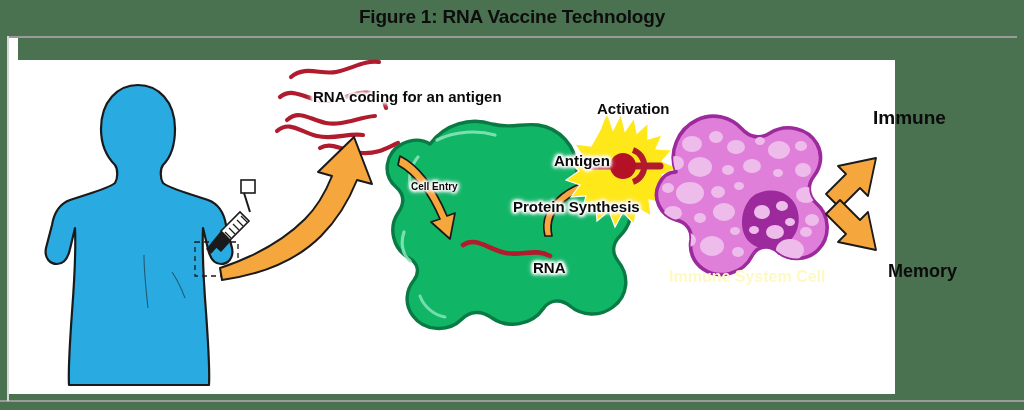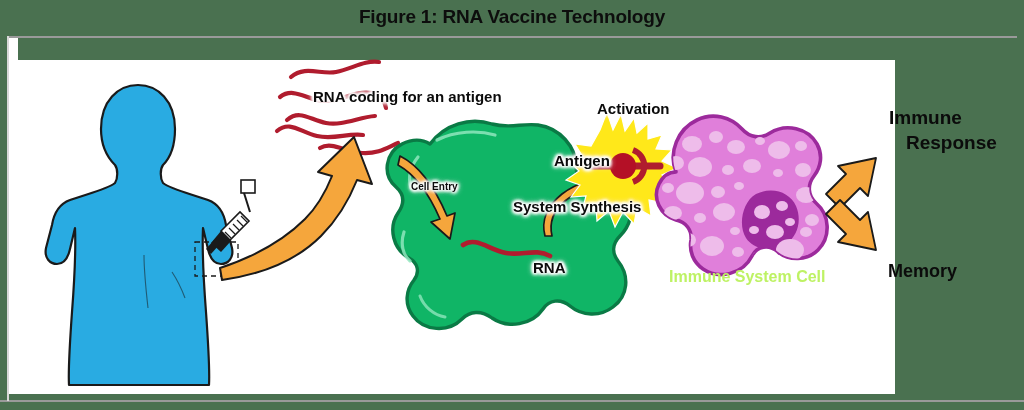--- a/index.html
+++ b/index.html
@@ -90,38 +90,37 @@
   .lbl-glow {
     font-weight: bold;
     color: #0b0b0b;
     text-shadow:
        0 0 4px #fff,  0 0 4px #fff,  0 0 4px #fff, 0 0 4px #fff,
        0 0 7px #fff,  0 0 7px #fff,  1px 1px 3px #fff, -1px -1px 3px #fff,
        1px -1px 3px #fff, -1px 1px 3px #fff;
   }
   .lbl-gray {
     font-weight: bold;
-    color: #bef264;
+    color: #fef9c3;
   }
   .lbl-plain {
     font-weight: bold;
     color: #0b0b0b;
   }
   #label-rna-coding  { left: 313px; top: 58px;  font-size: 15px; margin-top: 30px; }
   #label-cell-entry  { left: 411px; top: 181px; font-size: 10px; }
   #label-protein-syn { left: 513px; top: 198px; font-size: 15px; }
   #label-rna         { left: 497px; top: 259px; font-size: 15px; margin-left: 36px; }
   #label-antigen     { left: 554px; top: 152px; font-size: 15px; }
   #label-activation  { left: 597px; top: 100px; font-size: 15px; }
   #label-apc         { left: 420px; top: 339px; font-size: 16px; }
   #label-isc         { left: 669px; top: 268px; font-size: 16px; }
   #label-immune-resp {
     left: 873px; top: 105px; font-size: 19px; line-height: 25px;
     text-align: left;
-    margin-left: 16px;
   }
   #label-immune-resp .ir-line2 { display: block; padding-left: 17px; }
   #label-memory      { left: 888px; top: 261px; font-size: 18px; }
 </style>
 </head>
 <body>
 
 <div id="figure-root">
 
   <div id="figure-title">Figure 1: RNA Vaccine Technology</div>
@@ -351,28 +350,28 @@
     <g>
       <path d="M826 214 L 846 234 L 838 242 L 876 250 L 868 212 L 860 220 L 840 200 Z" fill="#f5a63c" stroke="#1a1a1a" stroke-width="1.8" stroke-linejoin="round"></path>
     </g>
 
   </svg>
 
   <div class="lbl lbl-glow" id="label-rna-coding">RNA coding for an antigen</div>
 
   <div class="lbl lbl-glow" id="label-cell-entry">Cell Entry</div>
 
-  <div class="lbl lbl-glow" id="label-protein-syn">System Synthesis</div>
+  <div class="lbl lbl-glow" id="label-protein-syn">Protein Synthesis</div>
 
   <div class="lbl lbl-glow" id="label-rna">RNA</div>
 
   <div class="lbl lbl-glow" id="label-antigen">Antigen</div>
 
   <div class="lbl lbl-glow" id="label-activation">Activation</div>
 
 
   <div class="lbl lbl-gray" id="label-isc">Immune System Cell</div>
 
-  <div class="lbl lbl-plain" id="label-immune-resp"><span class="ir-line1">Immune</span><span class="ir-line2">Response</span></div>
+  <div class="lbl lbl-plain" id="label-immune-resp"><span class="ir-line1">Immune</span></div>
 
   <div class="lbl lbl-plain" id="label-memory">Memory</div>
 
 </div>
 
 </body></html>

